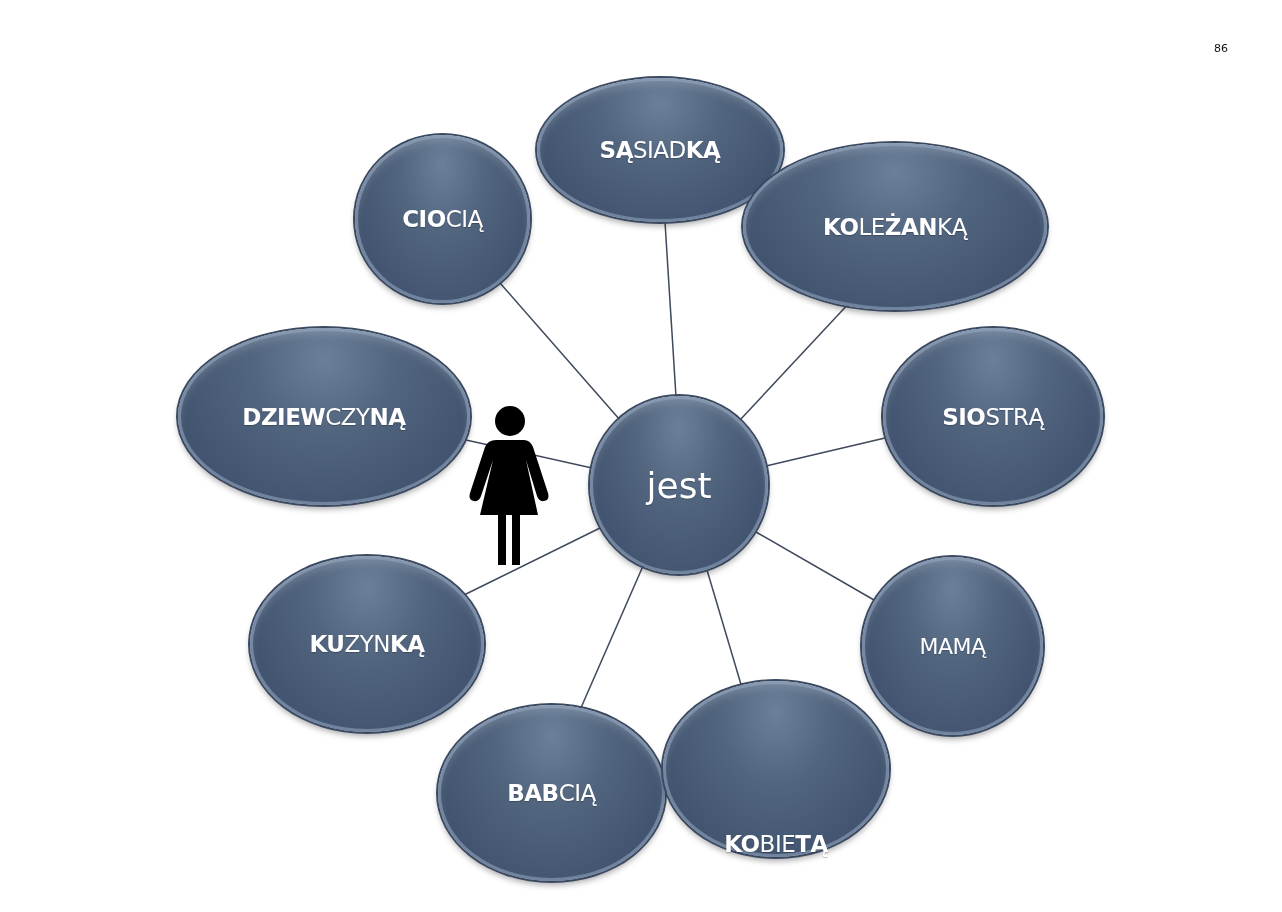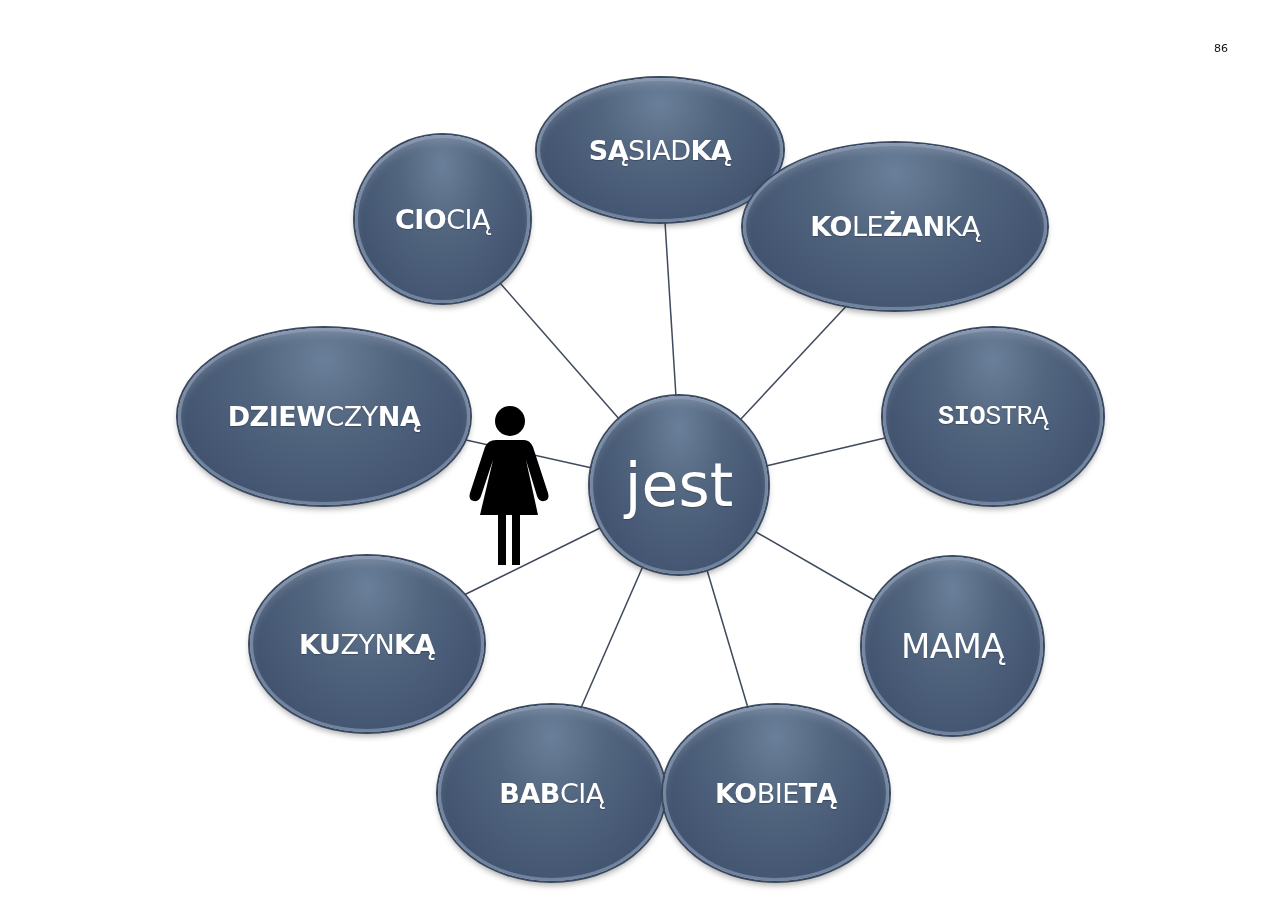--- a/index.html
+++ b/index.html
@@ -6,26 +6,26 @@
   body { width: 1282px; height: 912px; position: relative; overflow: hidden;
          font-family: "Liberation Sans", "DejaVu Sans", sans-serif; }
   #page-number { position: absolute; left: 1214px; top: 42px; font-size: 11px; color: #111;
                  font-family: "DejaVu Sans", sans-serif; }
   svg#connectors { position: absolute; left: 0; top: 0; }
   .node { position: absolute; border-radius: 50%;
           background: radial-gradient(ellipse at 50% 18%, #6a7f99 0%, #52657f 35%, #425470 75%, #3b4b66 100%);
           box-shadow: inset 0 0 0 3px rgba(150,170,195,0.55), inset 0 6px 10px rgba(255,255,255,0.18),
                       0 0 0 2px #3a4860, 0 4px 6px rgba(0,0,0,0.35);
           display: flex; align-items: center; justify-content: center; color: #ffffff;
-          font-family: "DejaVu Sans", sans-serif; font-size: 27px; letter-spacing: -0.5px;
+          font-family: "DejaVu Sans", sans-serif; font-size: 23px; letter-spacing: -0.5px;
           text-shadow: 0 1px 1px rgba(0,0,0,0.25); }
   .node b { font-weight: bold; }
   .node span.r { font-weight: normal; }
-  .node.center { font-size: 60px; font-weight: normal; letter-spacing: 0; }
-  .node.mama { font-size: 34px; }
+  .node.center { font-size: 36px; font-weight: normal; letter-spacing: 0; }
+  .node.mama { font-size: 22px; }
   #woman { position: absolute; left: 468px; top: 405px; }
 </style>
 </head>
 <body>
 
 <div id="page-number">86</div>
 
 <svg id="connectors" width="1282" height="912">
   <g stroke="#3f4a5c" stroke-width="1.5">
     <line x1="665" y1="222" x2="676" y2="397"></line>
@@ -49,41 +49,41 @@
 </div>
 
 <div class="node" style="left:743px;top:143px;width:304px;height:167px;">
   <span><b>KO</b><span class="r">LE</span><b>ŻAN</b><span class="r">KĄ</span></span>
 </div>
 
 <div class="node" style="left:178px;top:328px;width:292px;height:177px;">
   <span><b>DZIEW</b><span class="r">CZY</span><b>NĄ</b></span>
 </div>
 
-<div class="node" style="left:883px;top:328px;width:220px;height:177px;font-family:Liberation Mono, monospace;">
+<div class="node" style="left:883px;top:328px;width:220px;height:177px;">
   <span><b>SIO</b><span class="r">STRĄ</span></span>
 </div>
 
 <div class="node center" style="left:590px;top:396px;width:178px;height:178px;">
   <span>jest</span>
 </div>
 
 <div class="node" style="left:250px;top:556px;width:234px;height:176px;">
   <span><b>KU</b><span class="r">ZYN</span><b>KĄ</b></span>
 </div>
 
 <div class="node mama" style="left:862px;top:557px;width:181px;height:178px;">
   <span><span class="r">MAMĄ</span></span>
 </div>
 
 <div class="node" style="left:438px;top:705px;width:227px;height:176px;">
   <span><b>BAB</b><span class="r">CIĄ</span></span>
 </div>
 
-<div class="node" style="left:663px;top:705px;width:226px;height:176px;">
+<div class="node" style="left:663px;top:681px;width:226px;height:176px;align-items:flex-end;">
   <span><b>KO</b><span class="r">BIE</span><b>TĄ</b></span>
 </div>
 
 <svg id="woman" width="82" height="165" viewBox="0 0 82 165">
   <g fill="#000000">
     <circle cx="42" cy="16" r="15"></circle>
     <path d="M28 35 L56 35 Q62 35 65 42 L80 88 Q82 95 76 96 Q71 97 69 91 L58 55 L70 110 L52 110 L52 160 L44 160 L44 110 L38 110 L38 160 L30 160 L30 110 L12 110 L25 55 L13 91 Q11 97 6 96 Q0 95 2 88 L17 42 Q20 35 28 35 Z"></path>
   </g>
 </svg>
 

